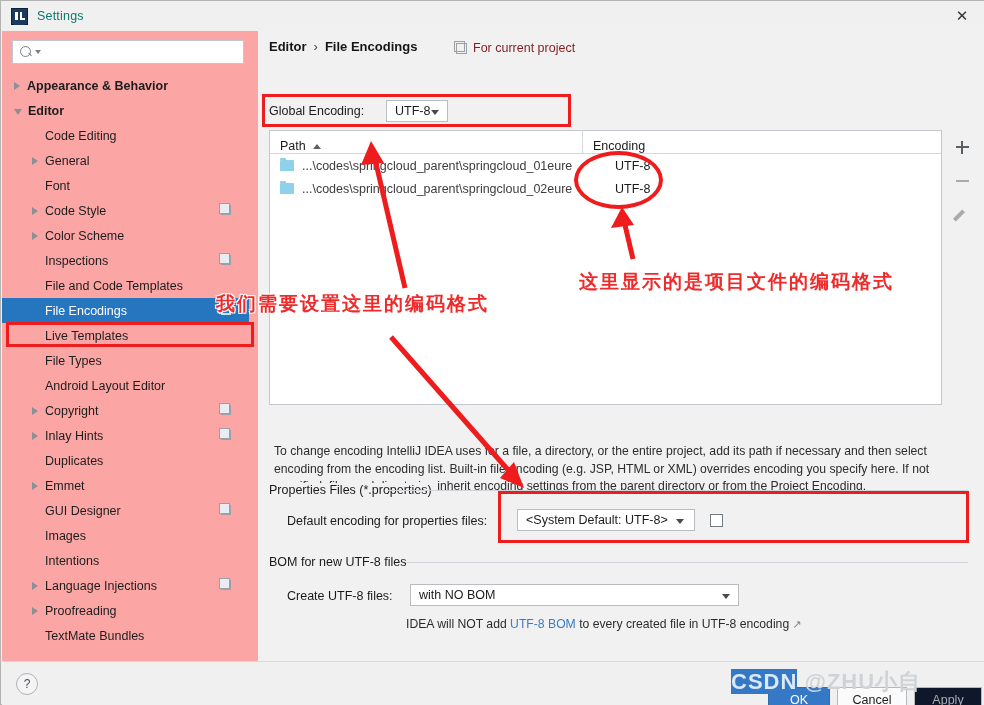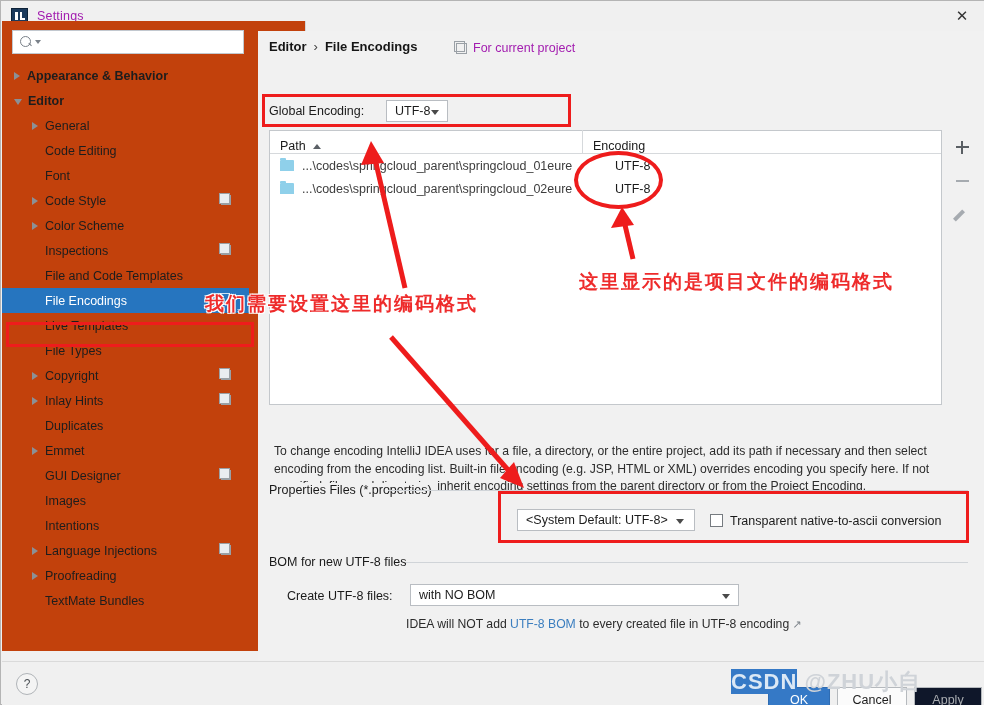--- a/index.html
+++ b/index.html
@@ -40,34 +40,34 @@
     width: 5px; height: 8px;
     border: 0; background:
       linear-gradient(#fff,#fff) left top/2px 8px no-repeat,
       linear-gradient(#fff,#fff) left bottom/5px 2px no-repeat;
   }
   .tb-underline {
     position: absolute; left: 13px; top: 22px; width: 11px; height: 2px;
     background: #1b3a5c;
   }
   .tb-title {
-    font-size: 12.5px; color: #a21caf; letter-spacing: .2px;
+    font-size: 12.5px; color: #0f766e; letter-spacing: .2px;
   }
   .tb-close {
     position: absolute; right: 0; top: 0;
     width: 46px; height: 30px;
     display: flex; align-items: center; justify-content: center;
     color: #333; font-size: 15px;
   }
 
   
   .sidebar {
-    position: absolute; left: 1px; top: 20px;
+    position: absolute; left: 1px; top: 30px;
     width: 304px; height: 630px;
-    background: #c2410c;
+    background: #fca5a5;
   }
   .search-wrap {
     position: absolute; left: 10px; top: 9px;
     width: 232px; height: 24px;
     background: #fff; border: 1px solid #c2c8cf;
     display: flex; align-items: center;
   }
   .search-icon {
     margin-left: 7px; width: 14px; height: 14px; position: relative; flex: none;
   }
@@ -155,21 +155,21 @@
     background: #f1f1f1;
   }
   .breadcrumb {
     position: absolute; left: 11px; top: 8px;
     font-size: 13px; font-weight: bold; color: #161616;
     display: flex; align-items: center;
   }
   .bc-sep { margin: 0 7px; font-weight: normal; color: #444; }
   .for-project {
     position: absolute; left: 198px; top: 10px;
-    font-size: 12.5px; color: #a21caf;
+    font-size: 12.5px; color: #7f1d1d;
     display: flex; align-items: center;
   }
   .fp-icon {
     position: relative; width: 11px; height: 11px;
     border: 1px solid #9aa0a6; margin-right: 6px;
   }
   .fp-icon::after {
     content: ""; position: absolute; left: -3px; top: -3px;
     width: 9px; height: 9px; border: 1px solid #9aa0a6;
   }
@@ -367,26 +367,26 @@
     <div class="tree" id="tree">
         <div class="tree-item lvl0">
           <span class="arrow "></span>
           <span>Appearance &amp; Behavior</span>
         </div>
         <div class="tree-item lvl0">
           <span class="arrow down"></span>
           <span>Editor</span>
         </div>
         <div class="tree-item lvl1">
+          <span class="arrow none"></span>
+          <span>Code Editing</span>
+        </div>
+        <div class="tree-item lvl1">
           <span class="arrow "></span>
           <span>General</span>
-        </div>
-        <div class="tree-item lvl1">
-          <span class="arrow none"></span>
-          <span>Code Editing</span>
         </div>
         <div class="tree-item lvl1">
           <span class="arrow none"></span>
           <span>Font</span>
         </div>
         <div class="tree-item lvl1">
           <span class="arrow "></span>
           <span>Code Style</span>
           <span class="copy-badge"></span>
         </div>
@@ -408,20 +408,24 @@
           <span>File Encodings</span>
           <span class="copy-badge"></span>
         </div>
         <div class="tree-item lvl1">
           <span class="arrow none"></span>
           <span>Live Templates</span>
         </div>
         <div class="tree-item lvl1">
           <span class="arrow none"></span>
           <span>File Types</span>
+        </div>
+        <div class="tree-item lvl1">
+          <span class="arrow none"></span>
+          <span>Android Layout Editor</span>
         </div>
         <div class="tree-item lvl1">
           <span class="arrow "></span>
           <span>Copyright</span>
           <span class="copy-badge"></span>
         </div>
         <div class="tree-item lvl1">
           <span class="arrow "></span>
           <span>Inlay Hints</span>
           <span class="copy-badge"></span>
@@ -525,26 +529,26 @@
       <div class="tool-btn">
         <span class="icon-pencil"></span>
       </div>
     </div>
 
     <div class="desc">To change encoding IntelliJ IDEA uses for a file, a directory, or the entire project, add its path if necessary and then select encoding from the encoding list. Built-in file encoding (e.g. JSP, HTML or XML) overrides encoding you specify here. If not specified, files and directories inherit encoding settings from the parent directory or from the Project Encoding.</div>
 
     <div class="group-title" style="left:11px; top:452px;">Properties Files (*.properties)</div>
     <div class="group-line" style="left:130px; top:459px; width:580px;"></div>
 
+    <div class="row-label" style="left:29px; top:483px;">Default encoding for properties files:</div>
     <div class="combo wide" style="left:259px; top:478px; width:178px;">
       <span>&lt;System Default: UTF-8&gt;</span>
       <span class="caret"></span>
     </div>
     <div class="checkbox" style="left:452px; top:483px;"></div>
-    <div class="row-label" style="left:472px; top:483px;">Transparent native-to-ascii conversion</div>
 
     <div class="group-title" style="left:11px; top:524px;">BOM for new UTF-8 files</div>
     <div class="group-line" style="left:148px; top:531px; width:562px;"></div>
 
     <div class="row-label" style="left:29px; top:558px;">Create UTF-8 files:</div>
     <div class="combo" style="left:152px; top:553px; width:329px;">
       <span>with NO BOM</span>
       <span class="caret"></span>
     </div>
 
@@ -582,16 +586,16 @@
       <line x1="390" y1="336" x2="508" y2="470" stroke="#ee1c1c" stroke-width="5"></line>
       <polygon points="523,487 499,477 513,461" fill="#ee1c1c"></polygon>
     </g>
 
     <g>
       <line x1="632" y1="258" x2="624" y2="224" stroke="#ee1c1c" stroke-width="5"></line>
       <polygon points="621,206 633,224 610,227" fill="#ee1c1c"></polygon>
     </g>
   </svg>
 
-  <div class="anno-text" style="left:204px; top:290px;">我们需要设置这里的编码格式</div>
+  <div class="anno-text" style="left:215px; top:290px;">我们需要设置这里的编码格式</div>
   <div class="anno-text" style="left:578px; top:268px;">这里显示的是项目文件的编码格式</div>
 
 </div>
 
 </body></html>

